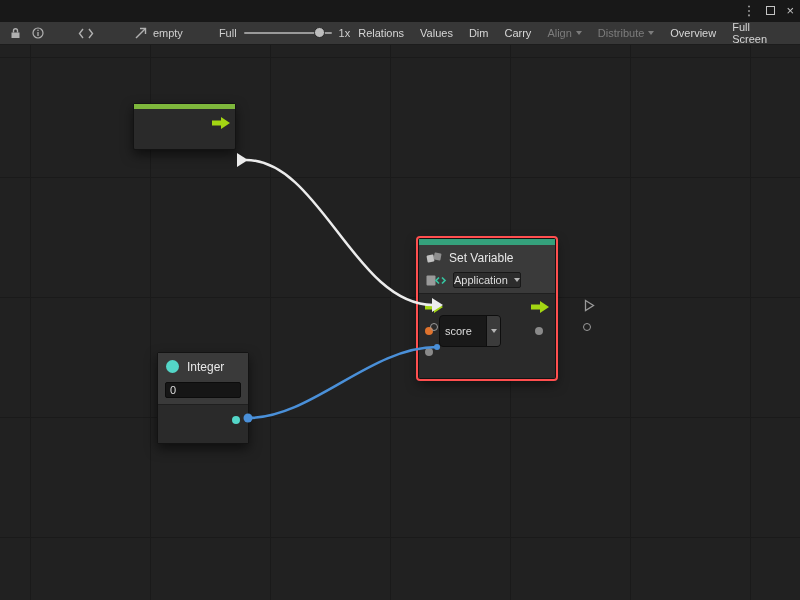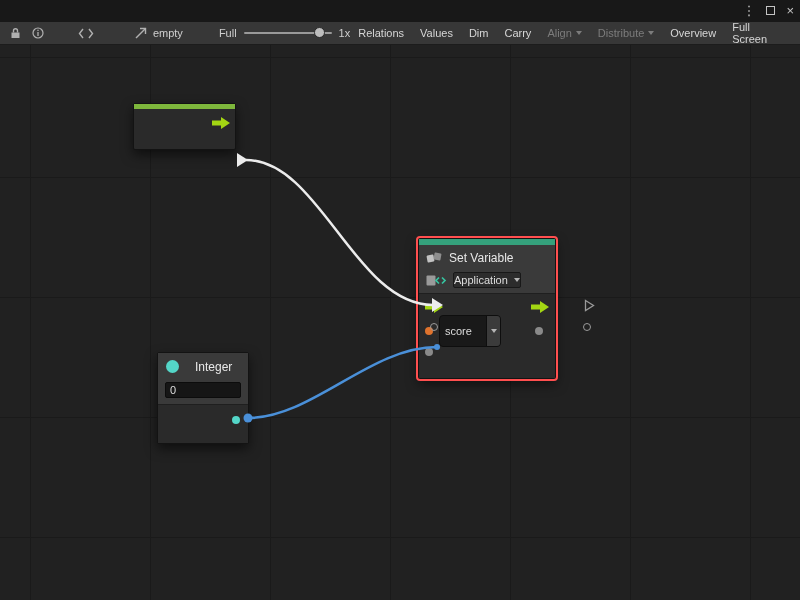--- a/index.html
+++ b/index.html
@@ -74,21 +74,21 @@
   .dot.teal { background:#54d6c8; }
   .dot.out { margin-left:auto; margin-right:6px; }
   .combo { display:flex; align-items:center; height:32px; background:#191919; border:1px solid #0e0e0e;
            border-radius:4px; overflow:hidden; }
   .combo-value { padding:0 5px; font-size:11px; color:#dddddd; min-width:46px; line-height:14px; }
   .combo-btn { width:14px; align-self:stretch; background:#3b3b3b; border-left:1px solid #0e0e0e;
                display:flex; align-items:center; justify-content:center; }
 
   #node-integer { left:157px; top:307px; width:92px; }
   .int-header { padding:6px 7px; background:#3a3a3a; border-bottom:1px solid #1f1f1f; }
-  .int-title-row { display:flex; align-items:center; gap:15px; margin-bottom:6px; }
+  .int-title-row { display:flex; align-items:center; gap:7px; margin-bottom:6px; }
   .int-field { width:100%; height:16px; background:#161616; border:1px solid #0c0c0c; color:#dddddd;
                font-size:11px; padding:0 4px; border-radius:2px; font-family:"Liberation Sans",sans-serif; }
   .int-body { position:relative; height:26px; }
   .int-body .dot { position:absolute; right:8px; top:11px; }
 
   
   .ext-port { position:absolute; z-index:2; }
   .hollow-circle { width:8px; height:8px; border:1px solid #9a9a9a; border-radius:50%; background:transparent; }
   .wires { position:absolute; left:0; top:0; width:800px; height:555px; z-index:3; pointer-events:none; }
 </style>

